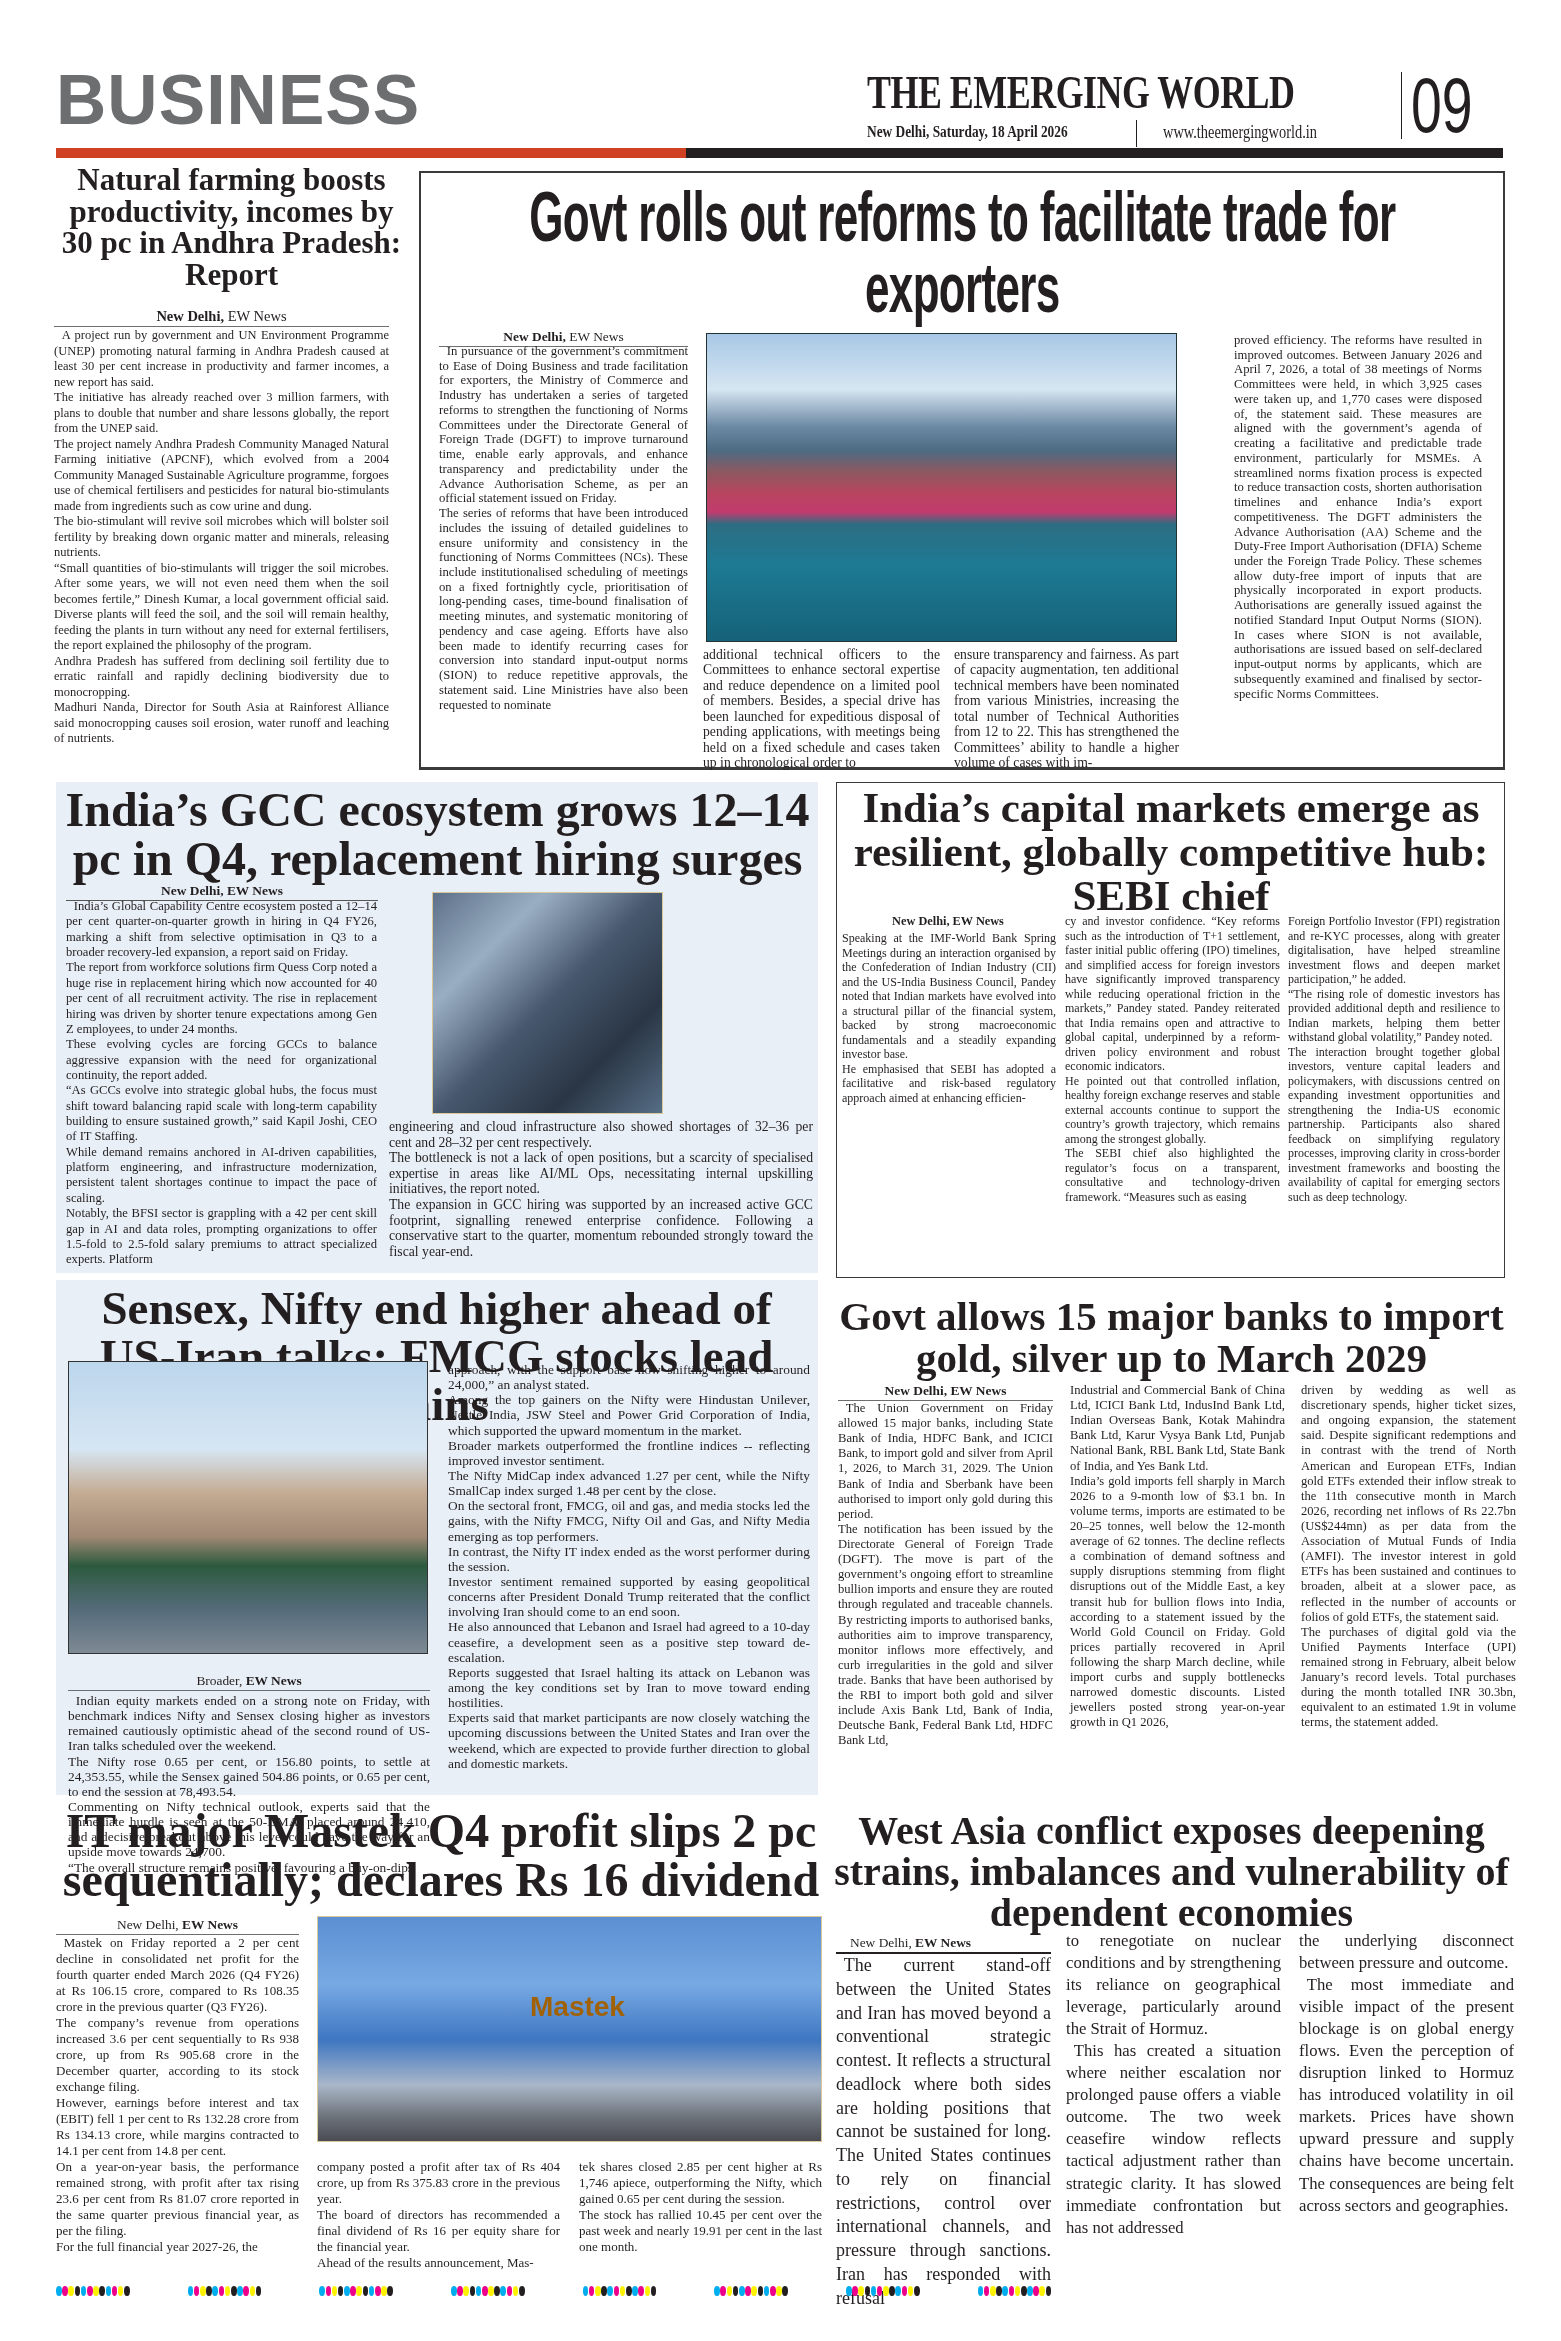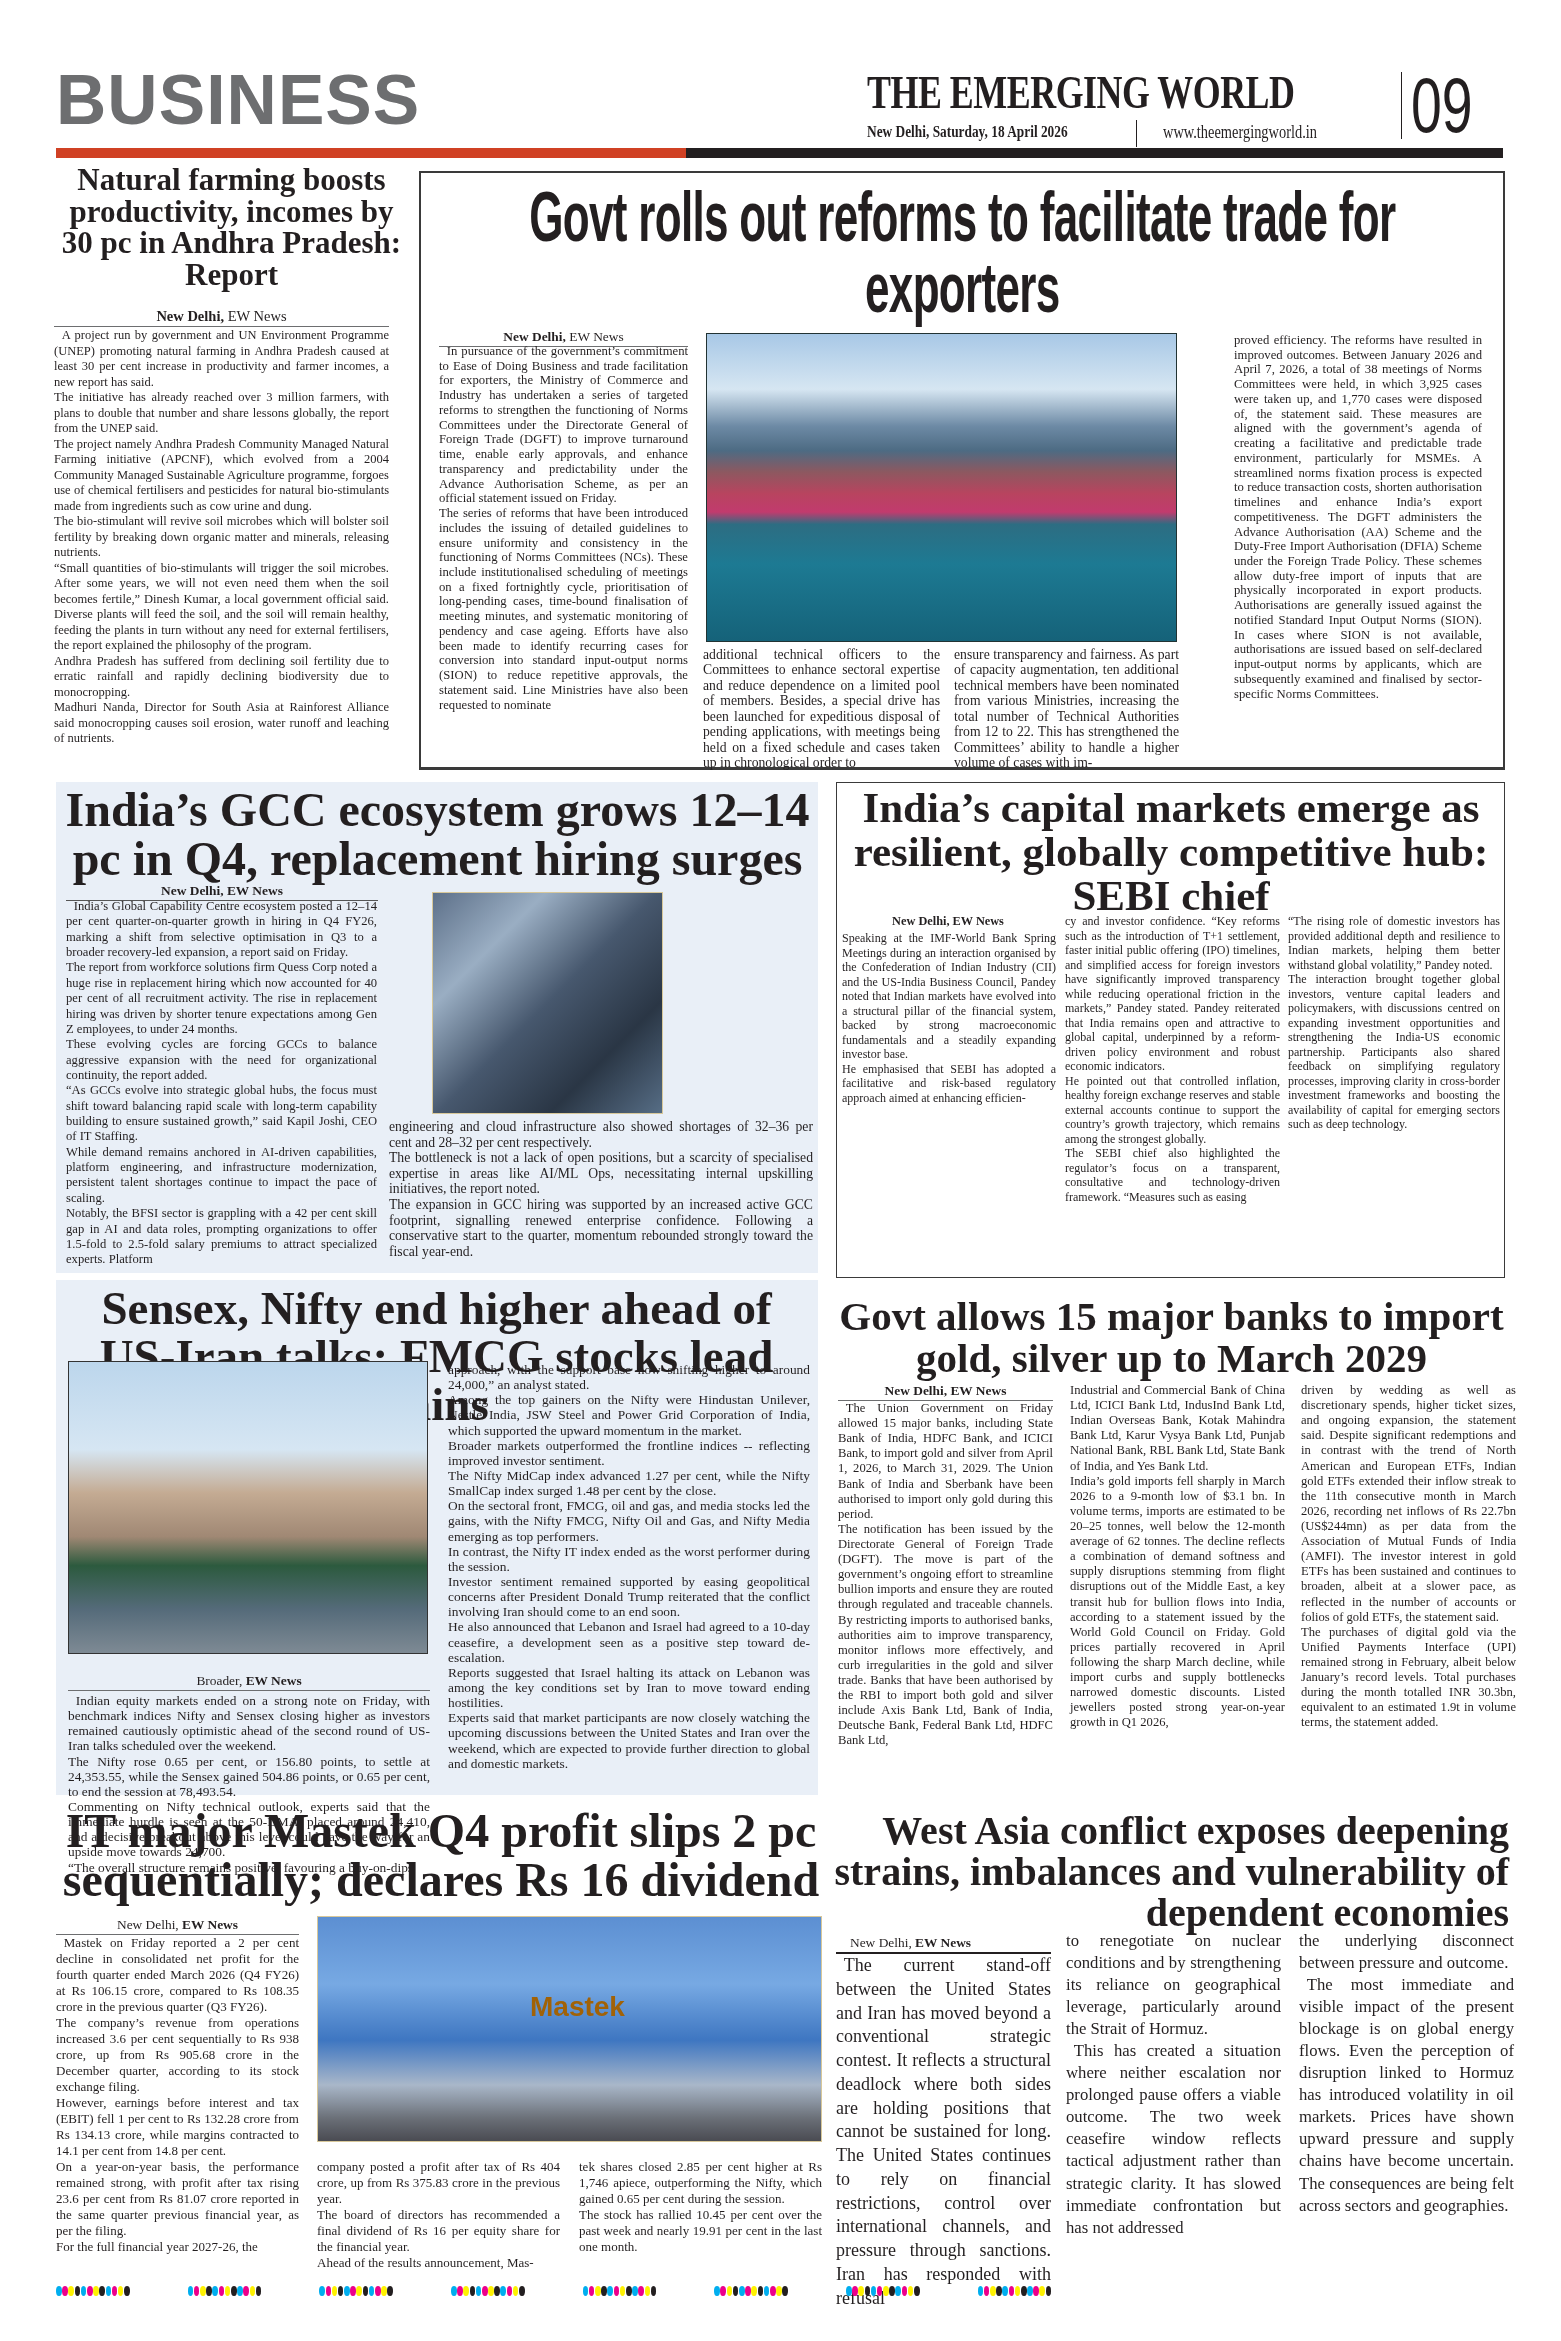--- a/index.html
+++ b/index.html
@@ -76,21 +76,21 @@
   
   .mk-hl { left: 56px; top: 1807px; width: 770px; font-size: 48px; }
   .mk-by { left: 56px; top: 1917px; width: 243px; font-size: 13.4px; }
   .mk-col1 { left: 56px; top: 1935px; width: 243px; font-size: 13px; line-height: 1.23; }
   .mk-img { left: 317px; top: 1916px; width: 505px; height: 226px; border: 1.7px solid #d8c89a; background: linear-gradient(180deg, #5c8fd2 0%, #77a9e3 30%, #3e76c1 55%, #a9b7c9 75%, #6a6f77 90%, #4a4b52 100%); }
   .mk-logo { left: 530px; top: 1991px; font-family: "Liberation Sans", sans-serif; font-size: 28px; color: #a16207; font-weight: bold; }
   .mk-col2 { left: 317px; top: 2159px; width: 243px; font-size: 13px; line-height: 1.23; }
   .mk-col3 { left: 579px; top: 2159px; width: 243px; font-size: 13px; line-height: 1.23; }
 
   
-  .wa-hl { left: 834px; top: 1811px; width: 675px; font-size: 40px; text-align: right; }
+  .wa-hl { left: 834px; top: 1811px; width: 675px; font-size: 40px; }
   .wa-by { left: 836px; top: 1935px; width: 215px; font-size: 13.4px; text-align: left; padding-left: 14px; border-bottom: 2.8px solid #231f20; }
   .wa-col1 { left: 836px; top: 1954px; width: 215px; font-size: 18px; line-height: 1.32; }
   .wa-col2 { left: 1066px; top: 1930px; width: 215px; font-size: 16.7px; line-height: 1.32; }
   .wa-col3 { left: 1299px; top: 1930px; width: 215px; font-size: 16.7px; line-height: 1.32; }
 
   
   .dots { left: 56px; top: 2286px; width: 1506px; height: 16.7px; display: flex; gap: 58px; }
   .dot-group { display: flex; gap: 0.6px; }
   .dot { width: 5.6px; height: 10px; border-radius: 50%; }
 </style>
@@ -169,20 +169,21 @@
 <div class="abs body-text sebi-col1">
   <p>Speaking at the IMF-World Bank Spring Meetings during an interaction organised by the Confederation of Indian Industry (CII) and the US-India Business Council, Pandey noted that Indian markets have evolved into a structural pillar of the financial system, backed by strong macroeconomic fundamentals and a steadily expanding investor base.</p>
   <p>He emphasised that SEBI has adopted a facilitative and risk-based regulatory approach aimed at enhancing efficien-</p>
 </div>
 <div class="abs body-text sebi-col2">
   <p>cy and investor confidence. “Key reforms such as the introduction of T+1 settlement, faster initial public offering (IPO) timelines, and simplified access for foreign investors have significantly improved transparency while reducing operational friction in the markets,” Pandey stated. Pandey reiterated that India remains open and attractive to global capital, underpinned by a reform-driven policy environment and robust economic indicators.</p>
   <p>He pointed out that controlled inflation, healthy foreign exchange reserves and stable external accounts continue to support the country’s growth trajectory, which remains among the strongest globally.</p>
   <p>The SEBI chief also highlighted the regulator’s focus on a transparent, consultative and technology-driven framework. “Measures such as easing</p>
 </div>
 <div class="abs body-text sebi-col3">
+  <p>Foreign Portfolio Investor (FPI) registration and re-KYC processes, along with greater digitalisation, have helped streamline investment flows and deepen market participation,” he added.</p>
   <p>“The rising role of domestic investors has provided additional depth and resilience to Indian markets, helping them better withstand global volatility,” Pandey noted.</p>
   <p>The interaction brought together global investors, venture capital leaders and policymakers, with discussions centred on expanding investment opportunities and strengthening the India-US economic partnership. Participants also shared feedback on simplifying regulatory processes, improving clarity in cross-border investment frameworks and boosting the availability of capital for emerging sectors such as deep technology.</p>
 </div>
 
 <div class="abs sx-bg"></div>
 <div class="abs hl sx-hl">Sensex, Nifty end higher ahead of US-Iran talks; FMCG stocks lead gains</div>
 <div class="abs sx-img"></div>
 <div class="abs byline sx-by">
   <span>Broader,</span>
   <b>EW News</b>

